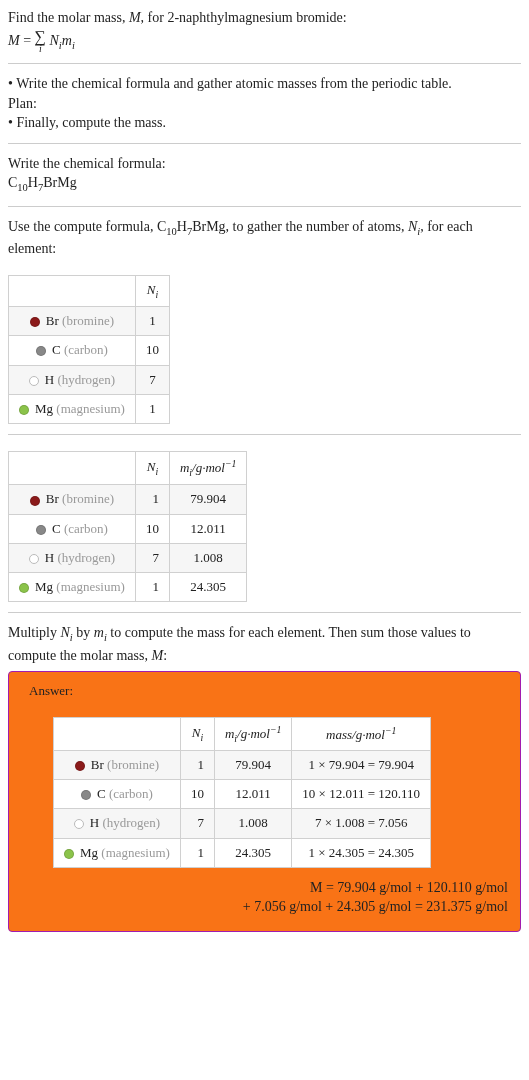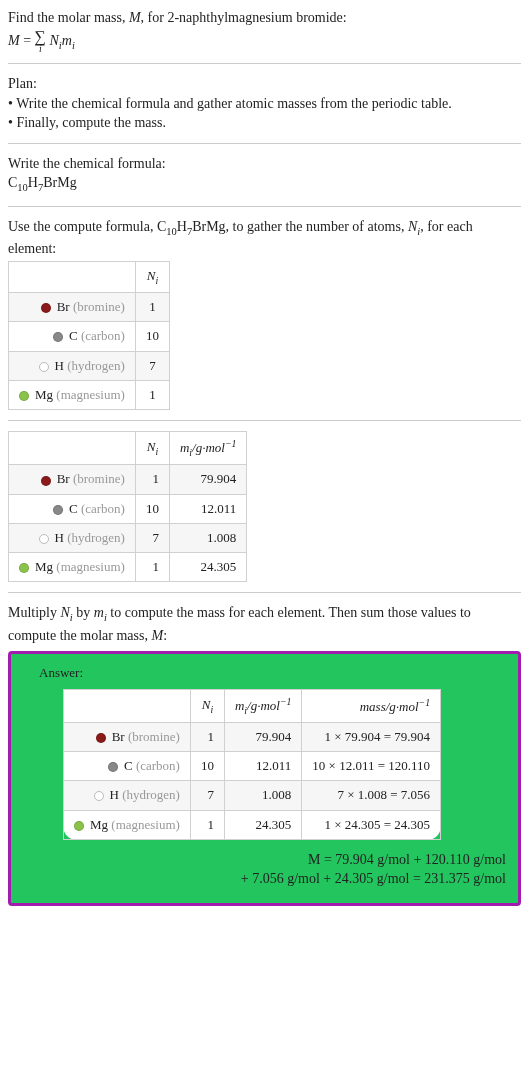--- a/index.html
+++ b/index.html
@@ -17,51 +17,50 @@
       border: none;
       border-top: 1px solid #ccc;
       margin: 10px 0;
     }
     .italic { font-style: italic; }
     .sub { vertical-align: sub; font-size: 0.75em; }
     .sup { vertical-align: super; font-size: 0.75em; }
     .formula { font-family: Georgia, serif; }
     table.data {
       border-collapse: collapse;
-      margin-top: 2px;
+      margin-top: 16px;
       font-size: 13px;
-      border-radius: 14px;
     }
     table.data th, table.data td {
       border: 1px solid #d0d0d0;
       padding: 5px 10px;
-      text-align: right;
+      text-align: center;
     }
     table.data th { font-weight: normal; font-style: italic; background: #fff; }
     table.data tr:nth-child(even) td { background: #f6f6f6; }
     table.data td.center, table.data th.center { text-align: center; }
     table.data td.right, table.data th.right { text-align: right; }
     .element-dot {
       display: inline-block;
       width: 10px; height: 10px;
       border-radius: 50%;
       margin-right: 6px;
       vertical-align: middle;
       border: 1px solid rgba(0,0,0,0.15);
     }
     .dot-br { background: #8b1a1a; }
     .dot-c { background: #888; }
     .dot-h { background: #fff; border: 1px solid #bbb; }
     .dot-mg { background: #8bc34a; }
     .elname { color: #999; }
     .answer-box {
-      background: #22c55e;
-      border: 3px solid #a21caf;
+      background: #f97316;
+      border: 1px solid #a21caf;
       border-radius: 4px;
-      padding: 10px 12px 14px 28px;
+      padding: 10px 12px 14px 20px;
       margin-top: 6px;
     }
     .answer-box .label {
       font-size: 13px;
       margin-bottom: 6px;
     }
     .answer-box table.data { background: #fff; }
     .mline { margin-top: 10px; font-family: Georgia, serif; text-align: right; }
     .indent { padding-left: 24px; }
   </style>
@@ -79,22 +78,22 @@
     </span>
     <span>
       <span class="italic">N</span><span class="italic sub">i</span><span class="italic">m</span><span class="italic sub">i</span>
     </span>
   </div>
 </div>
 
 <hr class="sep">
 
 <div class="section">
+  <div>• Write the chemical formula and gather atomic masses from the periodic table.</div>
   <div>Plan:</div>
-  <div>• Write the chemical formula and gather atomic masses from the periodic table.</div>
   <div>• Finally, compute the mass.</div>
 </div>
 
 <hr class="sep">
 
 <div class="section">
   <div>Write the chemical formula:</div>
   <div>
     <span>C</span><span class="sub">10</span><span>H</span><span class="sub">7</span><span>BrMg</span>
   </div>

